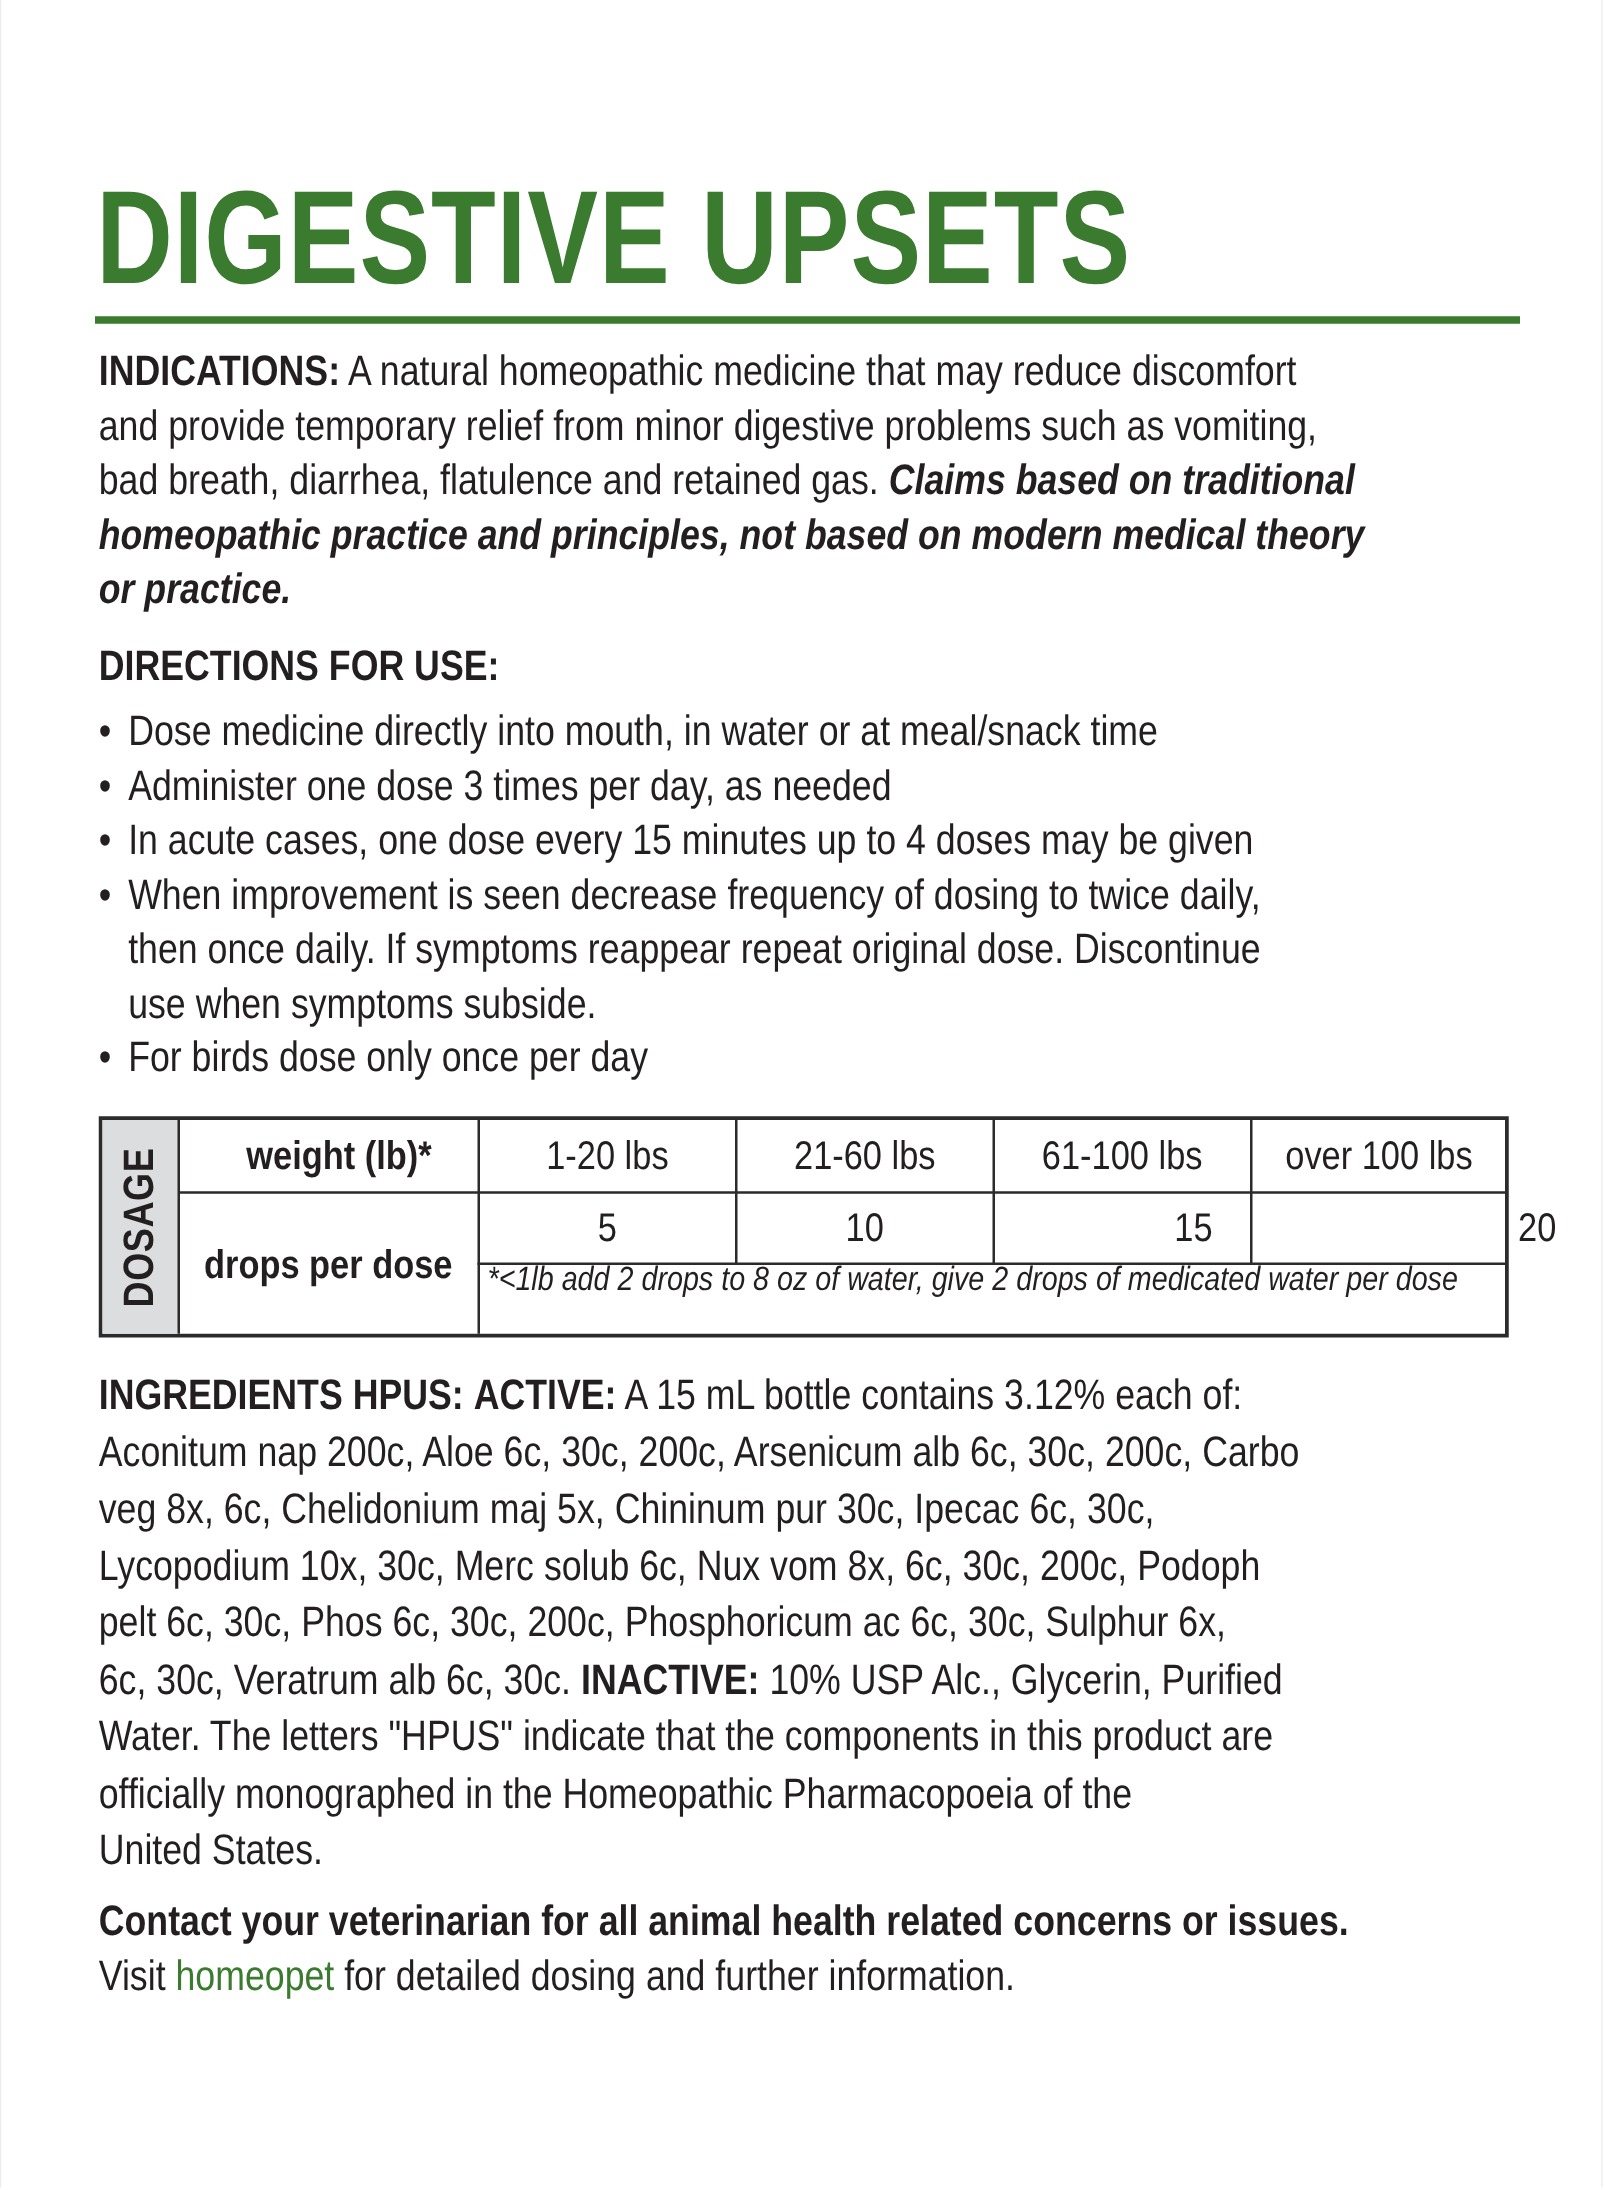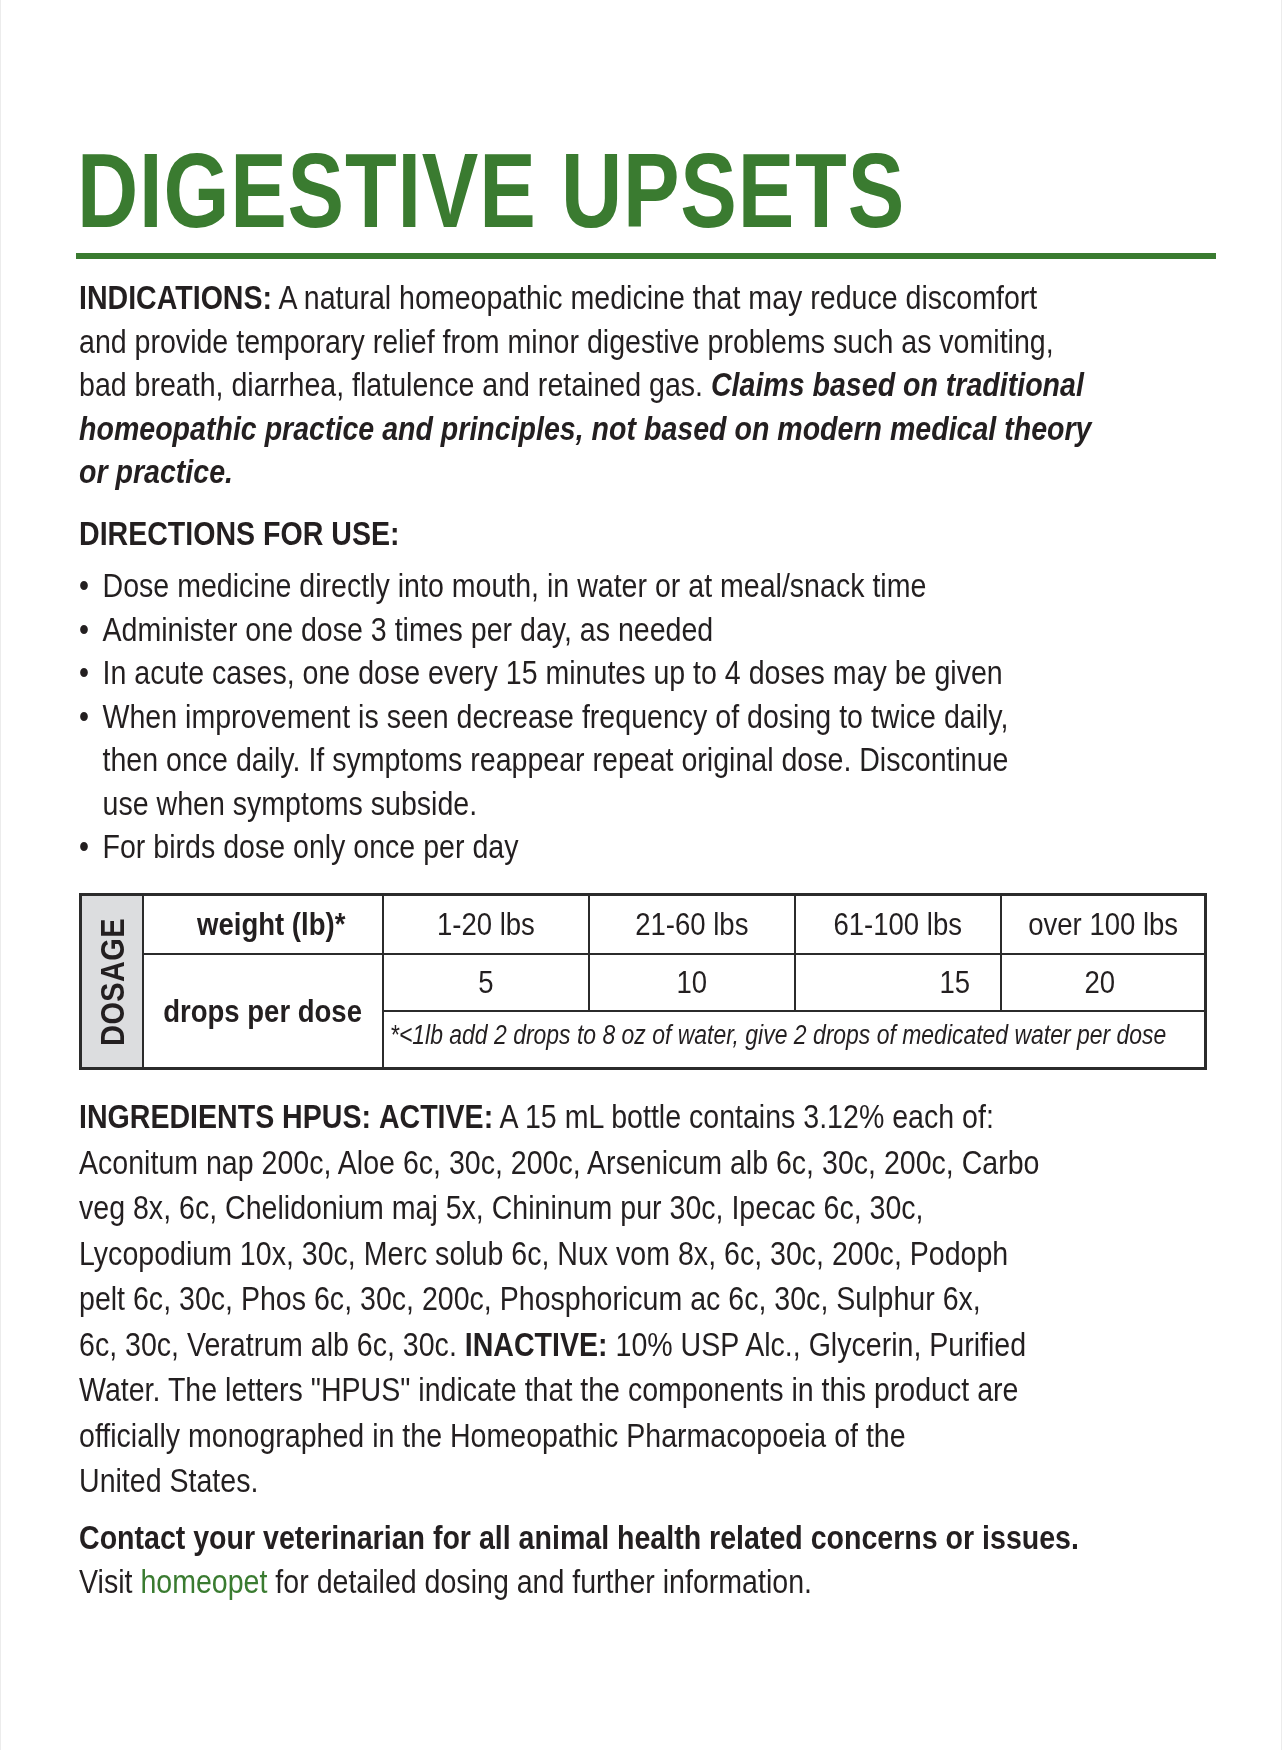--- a/index.html
+++ b/index.html
@@ -130,25 +130,25 @@
     </div>
     <div class="cell" style="left:302px; top:59px; width:204px; height:55px;">
         <span class="txt">5</span>
       </div>
     <div class="cell" style="left:508px; top:59px; width:204px; height:55px;">
         <span class="txt">10</span>
       </div>
     <div class="cell" style="left:714px; top:59px; width:237px; height:55px;margin-left:40px;">
         <span class="txt">15</span>
       </div>
-    <div class="cell" style="left:917px; top:59px; width:202px; height:55px;">
+    <div class="cell" style="left:964px; top:59px; width:202px; height:55px;justify-content:flex-end;">
         <span class="txt">20</span>
       </div>
 
-    <div class="cell note" style="left:302px; top:112px; width:820px; height:55px; justify-content:flex-start; padding-left:6px;">
+    <div class="cell note" style="left:302px; top:100px; width:820px; height:55px; justify-content:flex-start; padding-left:6px;">
       <span class="txt" style="transform-origin:left center;">*&lt;1lb add 2 drops to 8 oz of water, give 2 drops of medicated water per dose</span>
     </div>
   </div>
 
   <div class="block body-text" style="top:1094px; line-height:45.5px;">
     <span class="line" style="height:45.5px;"><span class="cond">
       <span class="b">INGREDIENTS HPUS:</span>
       <span class="b">ACTIVE:</span>
       <span>A 15 mL bottle contains 3.12% each of:</span>
     </span></span>

